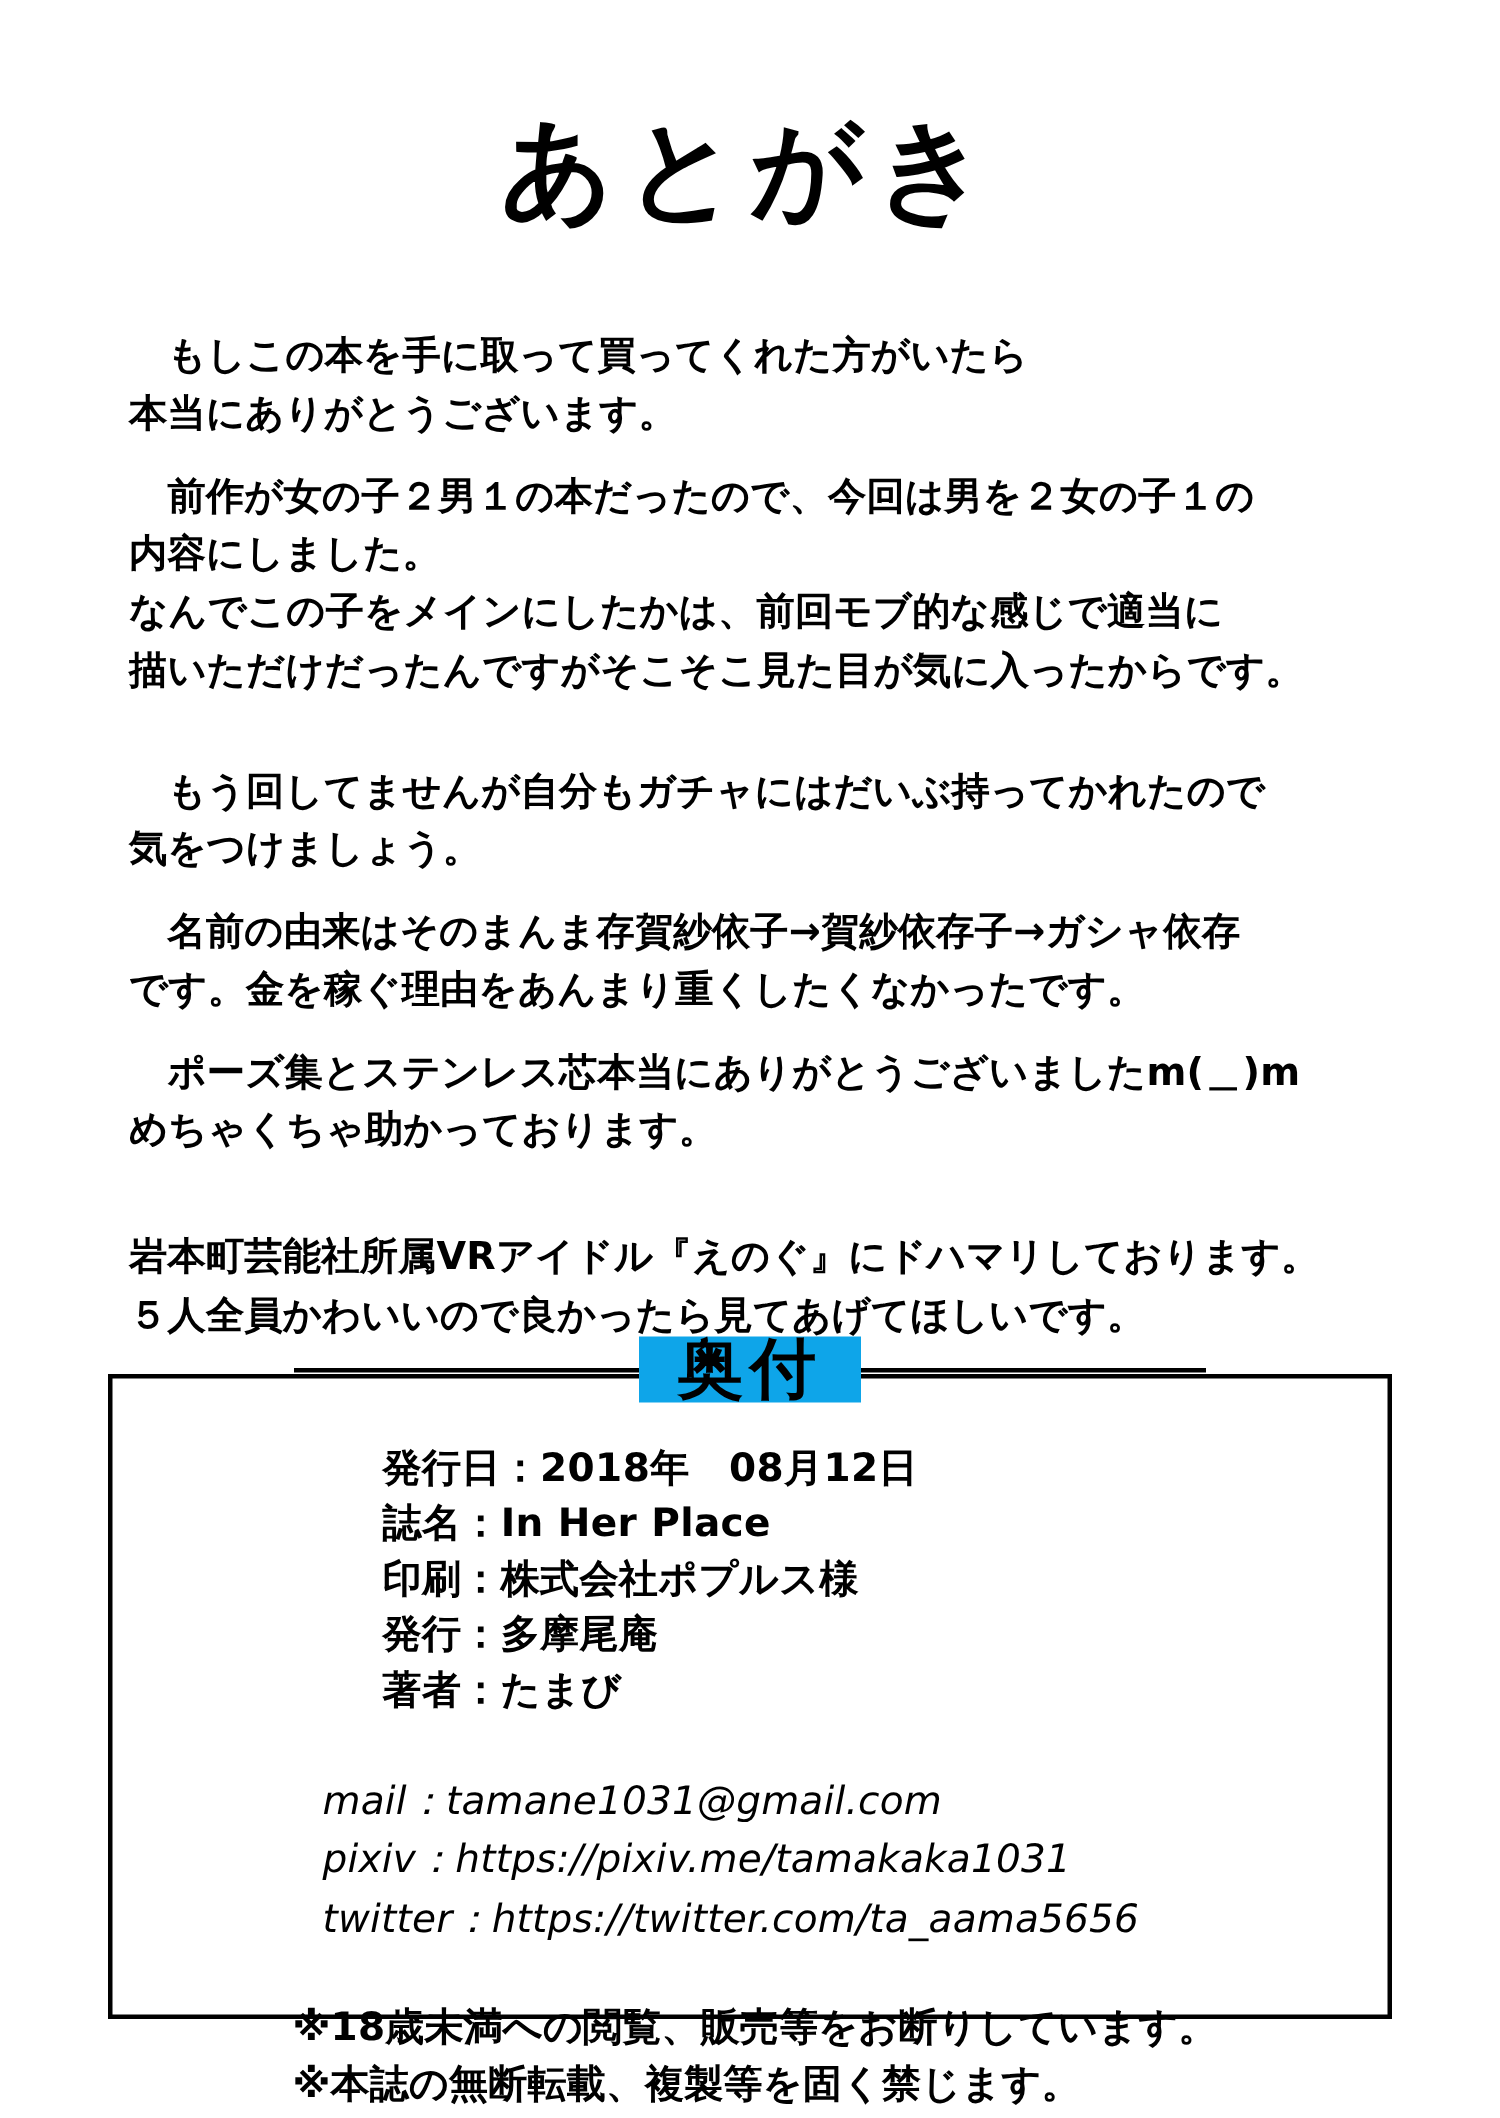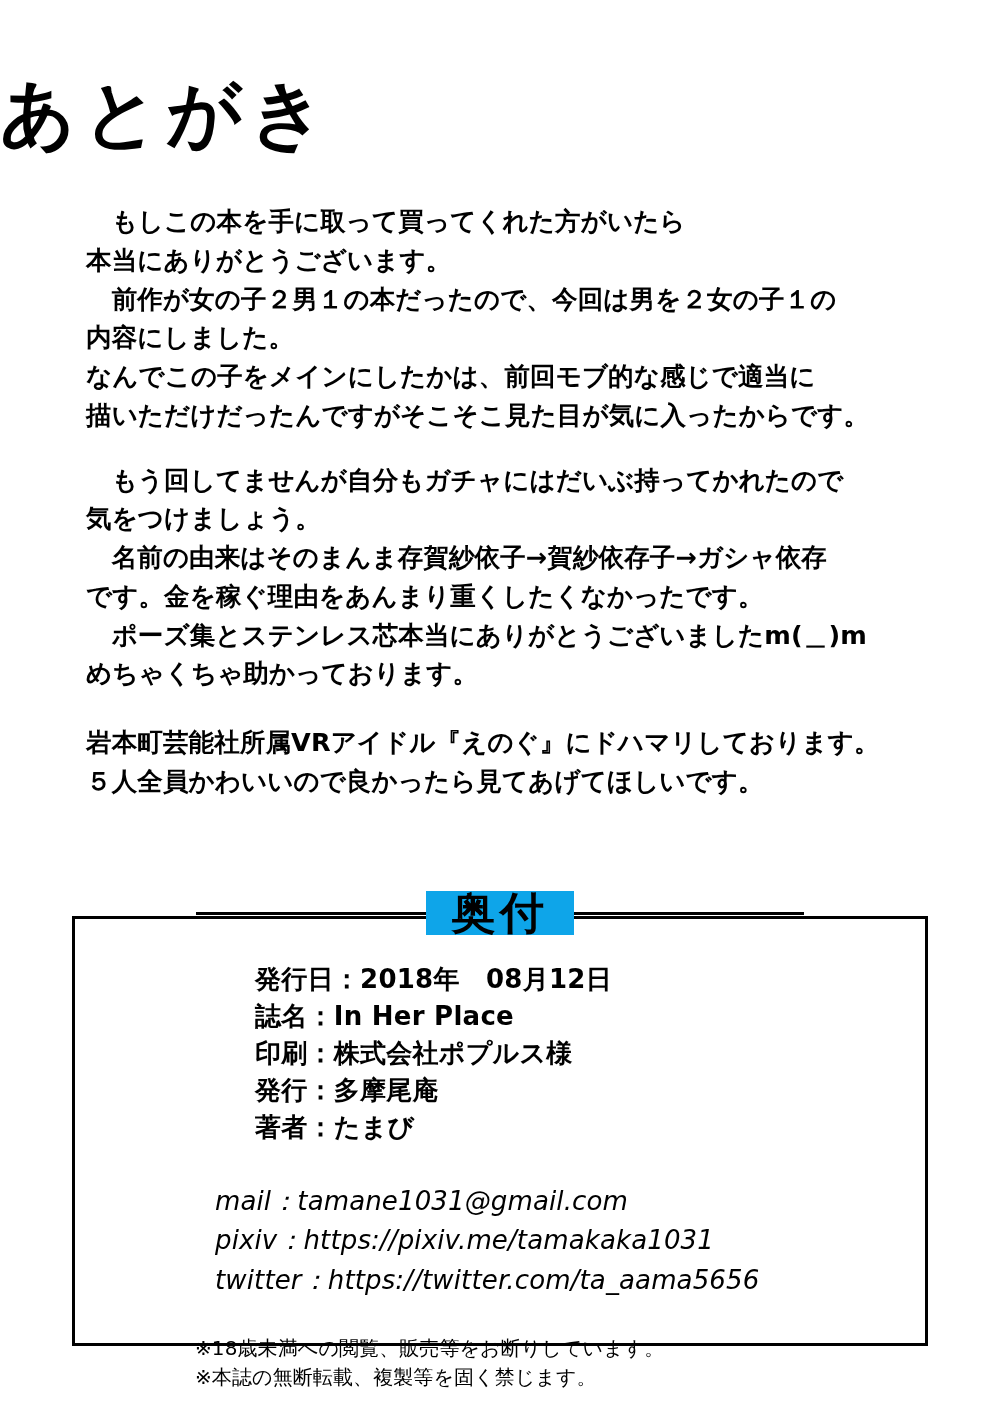--- a/index.html
+++ b/index.html
@@ -17,38 +17,39 @@
   }
   .page {
     width: 1000px;
     height: 1412px;
     position: relative;
     box-sizing: border-box;
   }
 
   
   .afterword-title {
+    text-align: center;
     font-size: 74px;
     font-weight: 700;
     letter-spacing: 0.10em;
     margin: 0;
     padding-top: 76px;
     line-height: 1.0;
   }
 
   
   .body-block {
     margin: 0;
     padding: 52px 86px 0 86px;
   }
   .para {
     font-size: 25.5px;
     line-height: 1.52;
     font-weight: 600;
-    margin: 0 0 0 0;
+    margin: 16px 0 0 0;
     letter-spacing: 0.005em;
     white-space: pre-wrap;
   }
   .gap-md { height: 26px; }
   .gap-lg { height: 30px; }
 
   
   .colophon {
     position: absolute;
     left: 72px;
@@ -112,22 +113,22 @@
     white-space: pre;
     font-style: italic;
   }
   .colo-notes {
     width: 100%;
     padding-left: 120px;
     box-sizing: border-box;
     margin-top: 34px;
   }
   .colo-notes .nrow {
-    font-size: 20px;
-    font-weight: 400;
+    font-size: 26px;
+    font-weight: 700;
     line-height: 1.46;
     letter-spacing: 0.005em;
     white-space: pre;
   }
 </style>
 </head>
 <body>
 
 <div class="page">
 

